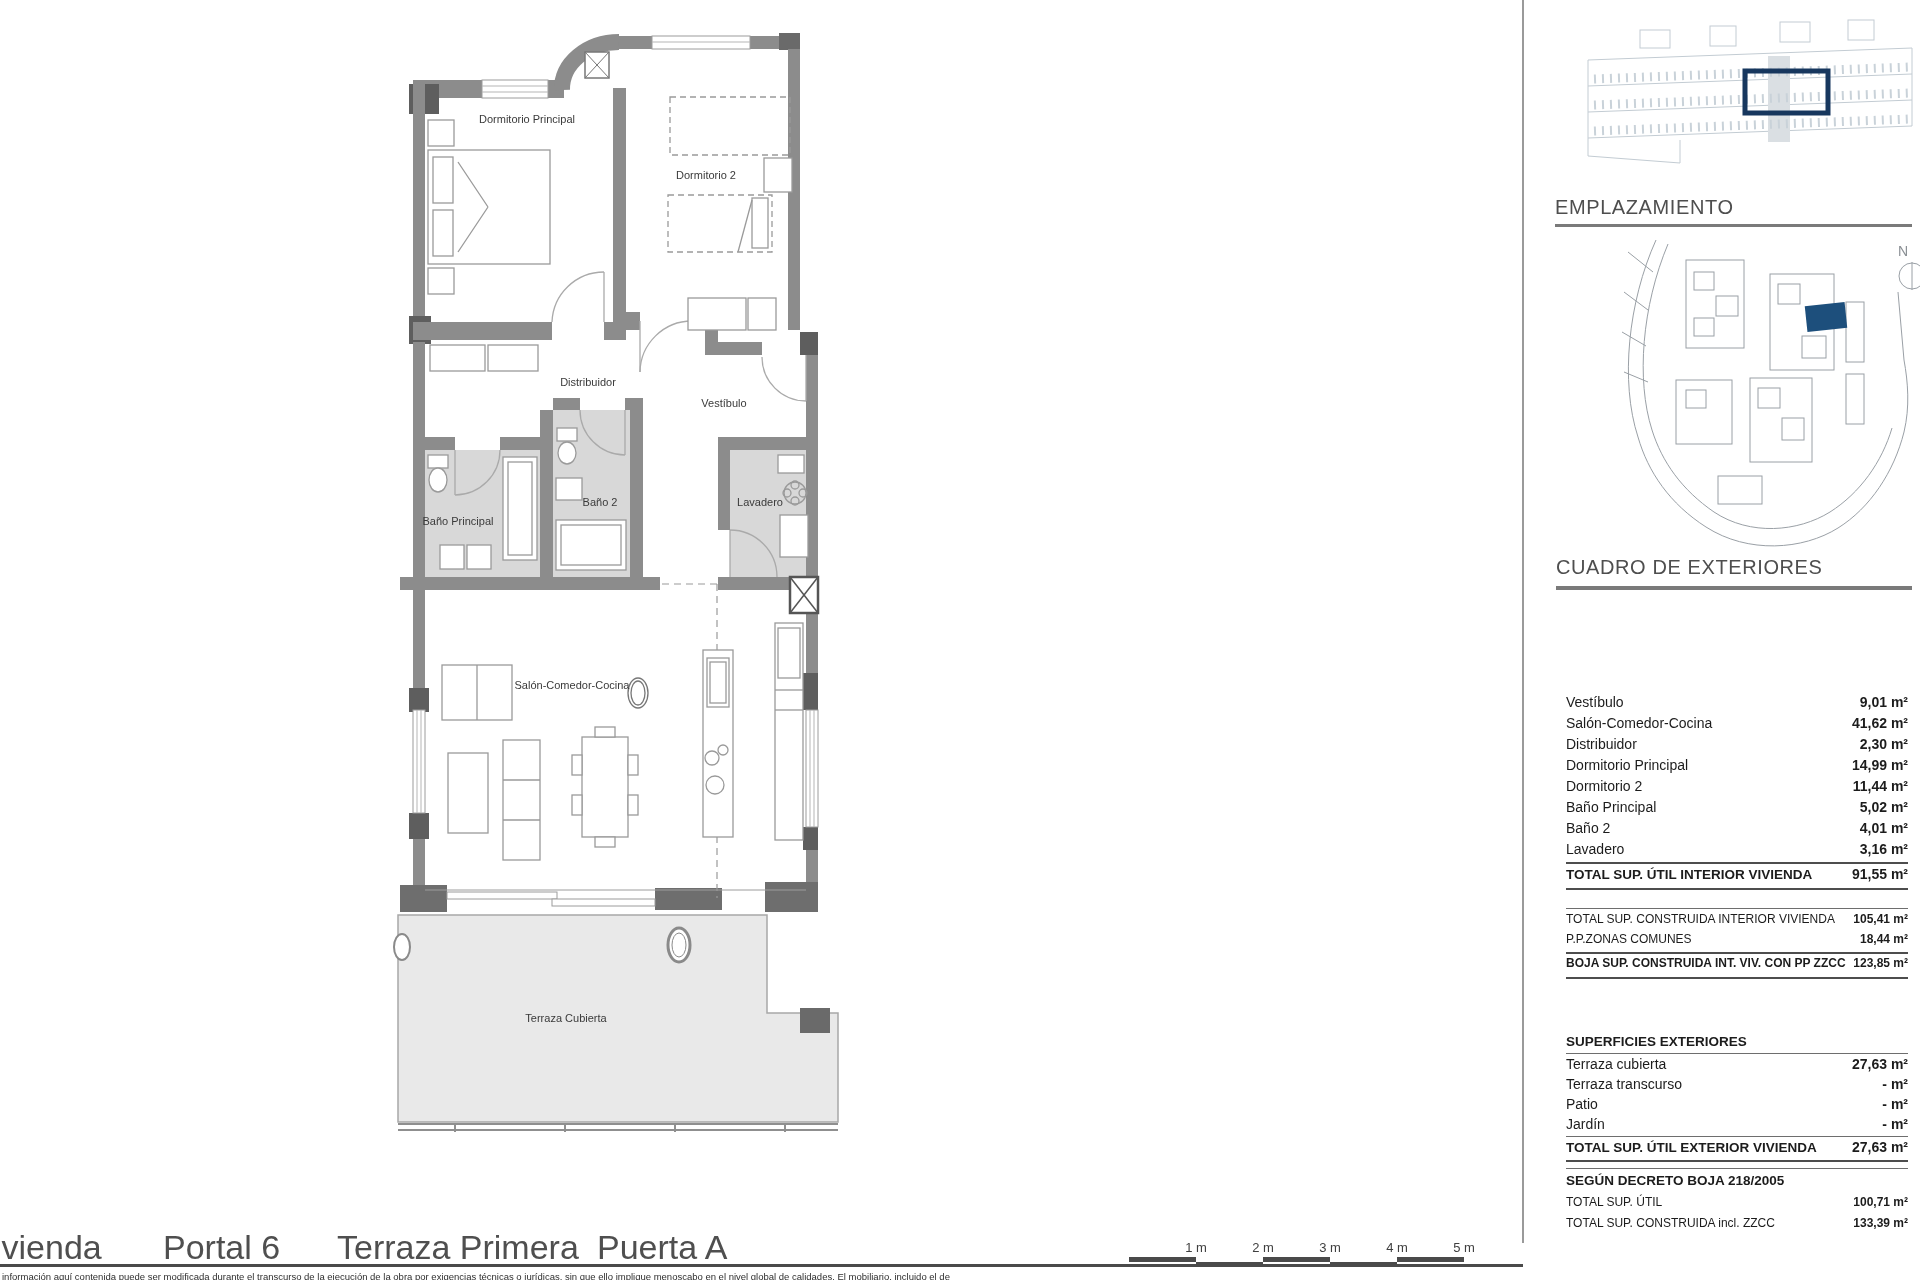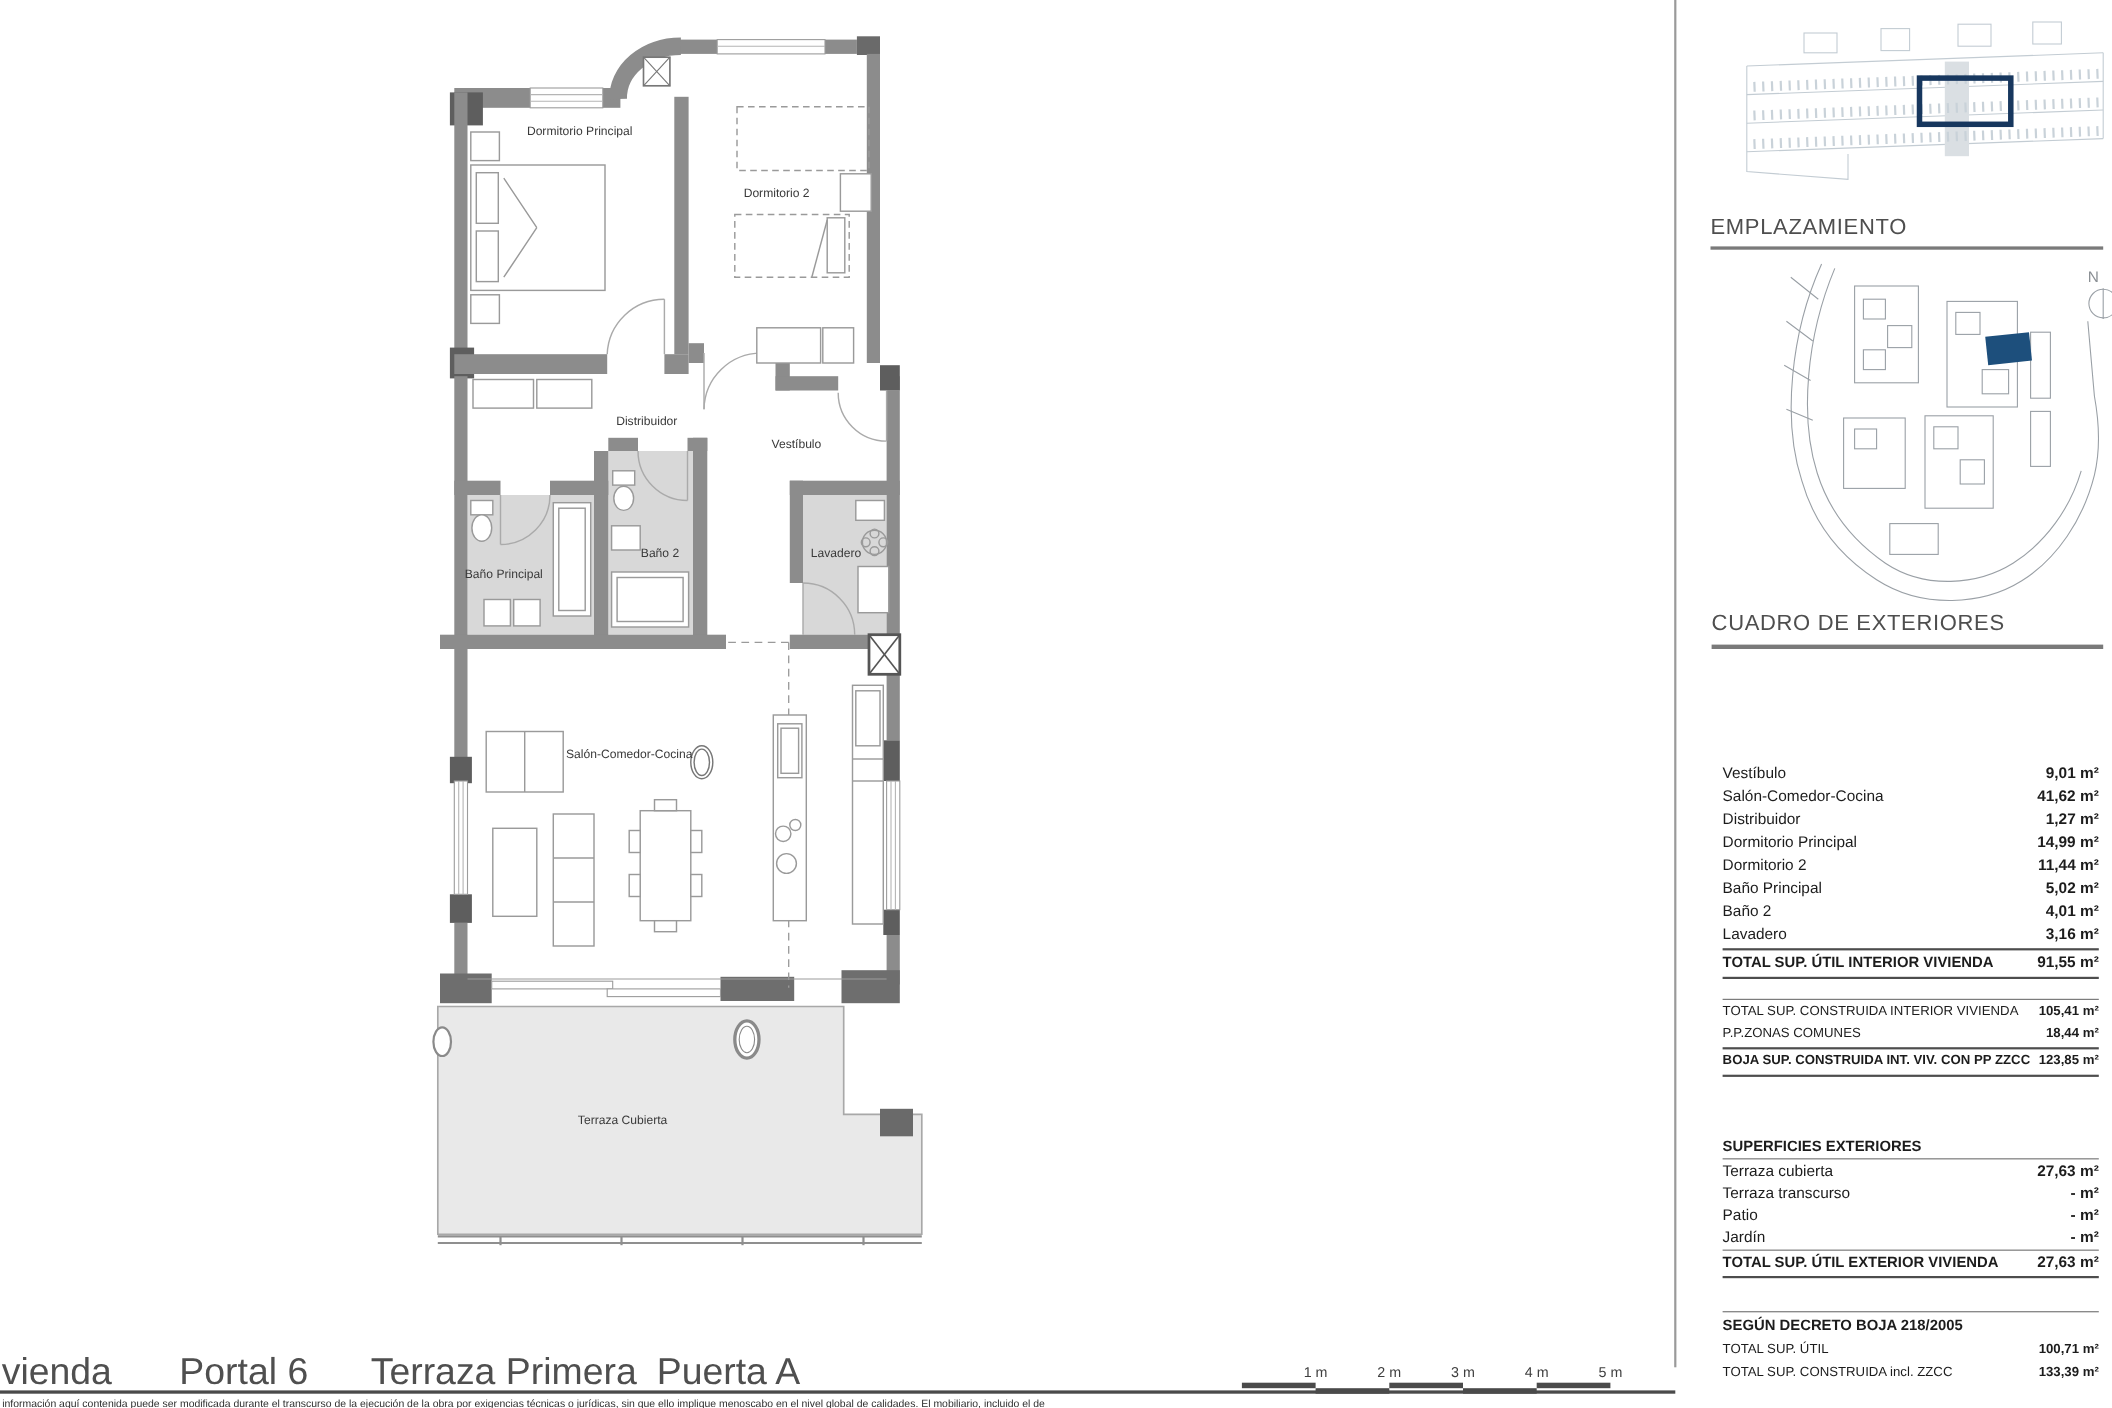--- a/index.html
+++ b/index.html
@@ -341,21 +341,21 @@
   <div class="srow" style="height:21px">
     <span class="lbl">Vestíbulo</span>
     <span class="val">9,01 m²</span>
     </div>
   <div class="srow" style="height:21px">
     <span class="lbl">Salón-Comedor-Cocina</span>
     <span class="val">41,62 m²</span>
     </div>
   <div class="srow" style="height:21px">
     <span class="lbl">Distribuidor</span>
-    <span class="val">1,27 m²</span>
+    <span class="val">2,30 m²</span>
     </div>
   <div class="srow" style="height:21px">
     <span class="lbl">Dormitorio Principal</span>
     <span class="val">14,99 m²</span>
     </div>
   <div class="srow" style="height:21px">
     <span class="lbl">Dormitorio 2</span>
     <span class="val">11,44 m²</span>
     </div>
   <div class="srow" style="height:21px">
@@ -409,21 +409,21 @@
   <div class="srow" style="height:20px">
     <span class="lbl">Jardín</span>
     <span class="val">- m²</span>
     </div>
   <div class="srow total rule-thin" style="height:21px;padding-top:2px;border-bottom:2px solid #4d4d4d">
     <span class="lbl">TOTAL SUP. ÚTIL EXTERIOR VIVIENDA</span>
     <span class="val">27,63 m²</span>
     </div>
 </div>
 
-<div class="abs" style="left:1566px;top:1164px;width:342px">
+<div class="abs" style="left:1566px;top:1140px;width:342px">
   <div class="sec-header rule-thin" style="height:22px;padding-top:4px">SEGÚN DECRETO BOJA 218/2005</div>
   <div class="srow small" style="height:21px">
     <span class="lbl">TOTAL SUP. ÚTIL</span>
     <span class="val">100,71 m²</span>
     </div>
   <div class="srow small" style="height:21px">
     <span class="lbl">TOTAL SUP. CONSTRUIDA incl. ZZCC</span>
     <span class="val">133,39 m²</span>
     </div>
 </div>

